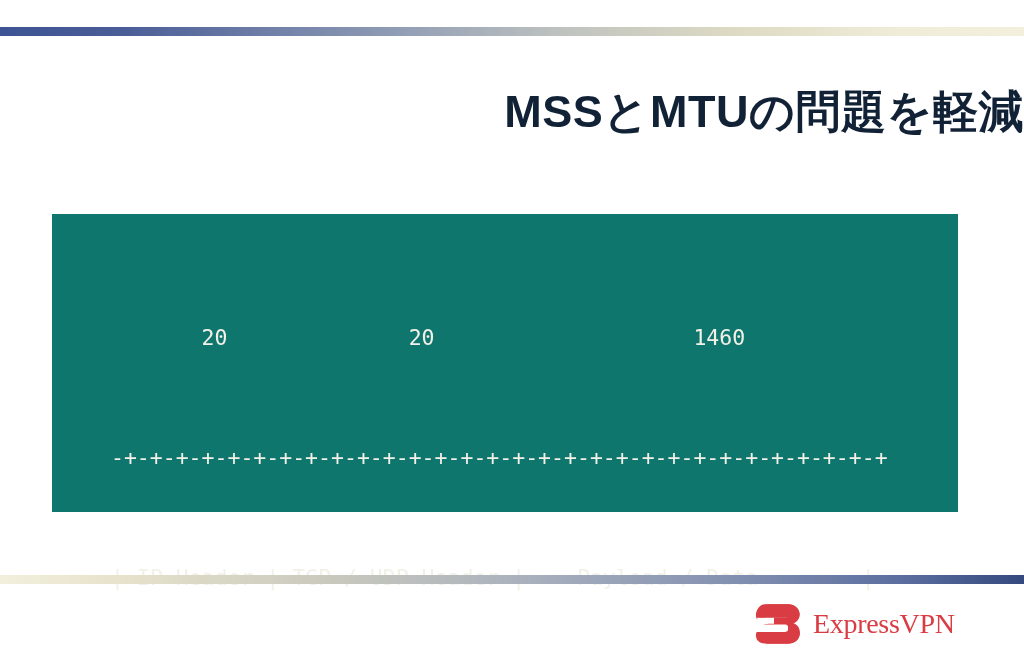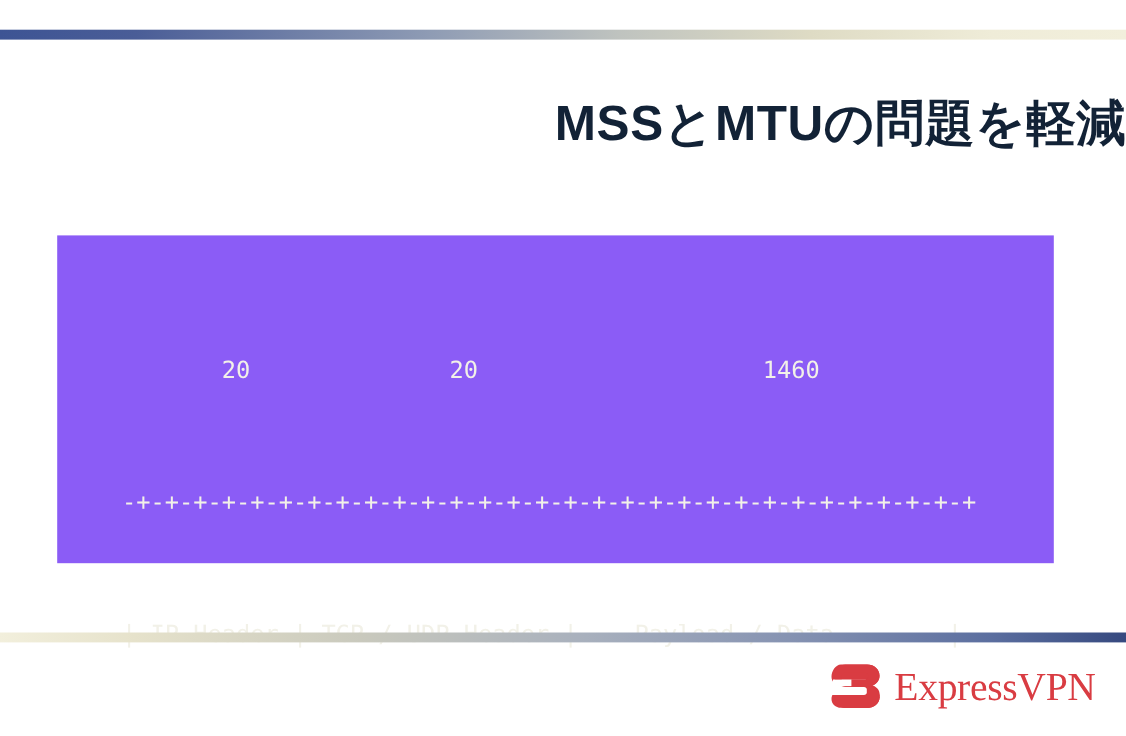--- a/index.html
+++ b/index.html
@@ -46,21 +46,21 @@
     white-space: nowrap;
   }
 
   
   .code-panel {
     position: absolute;
     left: 52px;
     top: 214px;
     width: 906px;
     height: 298px;
-    background: #8b5cf6;
+    background: #0f766e;
     box-sizing: border-box;
   }
   .code-inner {
     position: absolute;
     left: 46px;
     top: 24px;
     font-family: "DejaVu Sans Mono", "Liberation Mono", monospace;
     font-size: 21.5px;
     line-height: 40px;
     color: #f2f1e8;
@@ -80,21 +80,21 @@
     align-items: center;
     gap: 12px;
   }
   .logo-mark {
     width: 46px;
     height: 42px;
     flex: 0 0 auto;
   }
   .logo-text {
     font-family: "Liberation Serif", "DejaVu Serif", serif;
-    font-size: 36px;
+    font-size: 28px;
     color: #d93c42;
     line-height: 1;
     letter-spacing: -0.3px;
     white-space: nowrap;
   }
 </style>
 </head>
 <body>
 
 <div class="rule rule-top"></div>

